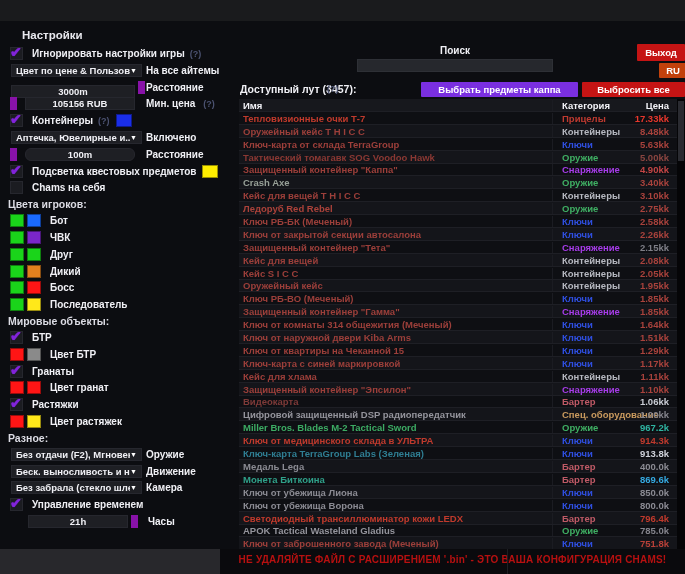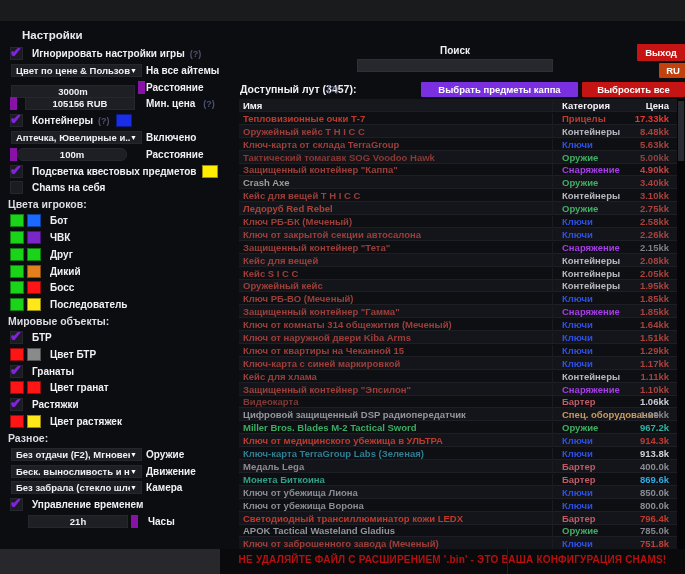--- a/index.html
+++ b/index.html
@@ -103,21 +103,21 @@
     <div class="lrow">
       <span class="field dd">
           <span style="overflow:hidden;max-width:118px;">Аптечка, Ювелирные и...</span>
           <span class="caret">▼</span>
         </span>
       <span class="sidelbl">Включено</span>
     </div>
 
     <div class="lrow">
       <span class="bar" style="background: rgb(136, 18, 168);"></span>
-      <span class="field inp" style="width:110px;border-radius:6px;">100m</span>
+      <span class="field inp" style="width:110px;margin-left:8px;border-radius:6px;">100m</span>
       <span class="sidelbl">Расстояние</span>
     </div>
 
     <div class="lrow">
       <span class="chk">
           <span class="tick">✔</span>
         </span>
       <span class="lbl">Подсветка квестовых предметов</span>
       <span class="sq" style="margin-left: 6px; width: 16px; background: rgb(255, 238, 0);"></span>
     </div>
@@ -371,21 +371,21 @@
           <span class="c-name" style="color: rgb(148, 148, 156);">Цифровой защищенный DSP радиопередатчик</span>
           <span class="c-cat" style="color: rgb(201, 154, 94);">Спец. оборудование</span>
           <span class="c-price" style="color: rgb(132, 132, 140);">1.00kk</span>
         </div>
         <div class="trow">
           <span class="c-name" style="color: rgb(60, 171, 99);">Miller Bros. Blades M-2 Tactical Sword</span>
           <span class="c-cat" style="color: rgb(63, 175, 99);">Оружие</span>
           <span class="c-price" style="color: rgb(47, 179, 160);">967.2k</span>
         </div>
         <div class="trow">
-          <span class="c-name" style="color: rgb(191, 58, 45);">Ключ от медицинского убежища в УЛЬТРА</span>
+          <span class="c-name" style="color: rgb(191, 58, 45);">Ключ от медицинского склада в УЛЬТРА</span>
           <span class="c-cat" style="color: rgb(47, 79, 224);">Ключи</span>
           <span class="c-price" style="color: rgb(191, 58, 45);">914.3k</span>
         </div>
         <div class="trow">
           <span class="c-name" style="color: rgb(47, 126, 147);">Ключ-карта TerraGroup Labs (Зеленая)</span>
           <span class="c-cat" style="color: rgb(47, 79, 224);">Ключи</span>
           <span class="c-price" style="color: rgb(207, 210, 218);">913.8k</span>
         </div>
         <div class="trow">
           <span class="c-name" style="color: rgb(139, 139, 147);">Медаль Lega</span>

